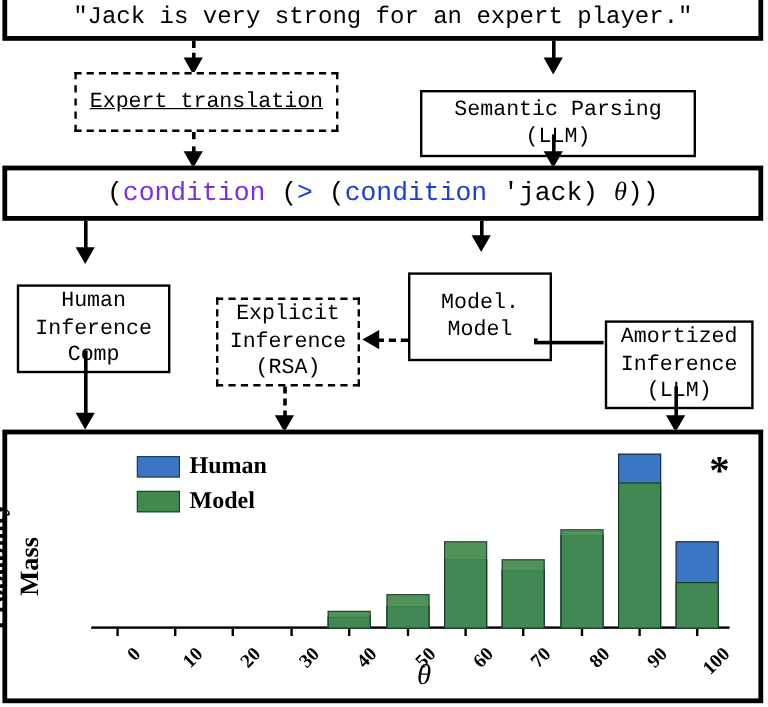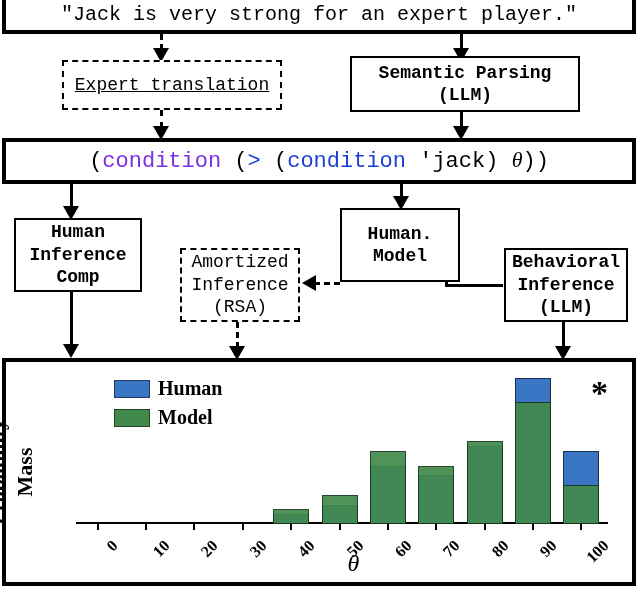--- a/index.html
+++ b/index.html
@@ -53,21 +53,21 @@
     border-top: 8px solid transparent;
     border-bottom: 8px solid transparent;
     border-right: 14px solid #000;
     transform: translateY(-50%);
   }
   .code-text { font-size: 22px; }
   .kw { color: #7b2fe0; }
   .fn { color: #1a3fd8; }
   .quote-text { font-size: 20px; padding: 4px 8px; }
   .small-box { font-size: 18px; padding: 6px 10px; }
-  .bold { font-weight: bold; }
+  .bold { font-weight: normal; margin-top: 19px; }
 
   
   #chart-box { padding: 8px 12px 8px 8px; }
   .chart-area { position: relative; width: 100%; height: 100%; }
   .ylabel {
     position: absolute;
     left: -4px;
     top: 50%;
     transform: translate(-50%, -50%) rotate(-90deg);
     font-weight: bold;
@@ -190,32 +190,32 @@
 <div class="arrow v" style="left:400px; top:184px; height:14px;"></div>
 <div class="arrowhead-down" style="left:401px; top:196px;"></div>
 
 <div class="box solid small-box bold" style="left:14px; top:218px; width:128px; height:74px; flex-direction:column;">
   <span>Human</span>
   <span>Inference</span>
   <span>Comp</span>
 </div>
 
 <div class="box solid small-box bold" style="left:340px; top:208px; width:120px; height:74px; flex-direction:column;">
-  <span>Human.</span>
+  <span>Model.</span>
   <span>Model</span>
 </div>
 
 <div class="box dashed small-box" style="left:180px; top:248px; width:120px; height:74px; flex-direction:column;">
-  <span>Amortized</span>
+  <span>Explicit</span>
   <span>Inference</span>
   <span>(RSA)</span>
 </div>
 
 <div class="box solid small-box bold" style="left:504px; top:248px; width:124px; height:74px; flex-direction:column;">
-  <span>Behavioral</span>
+  <span>Amortized</span>
   <span>Inference</span>
   <span>(LLM)</span>
 </div>
 
 <div class="arrow h dashed-line" style="left:314px; top:282px; width:26px;"></div>
 <div class="arrowhead-left" style="left:302px; top:283px;"></div>
 
 <div class="arrow v" style="left:445px; top:282px; height:4px;"></div>
 <div class="arrow h" style="left:445px; top:284px; width:58px;"></div>
 

